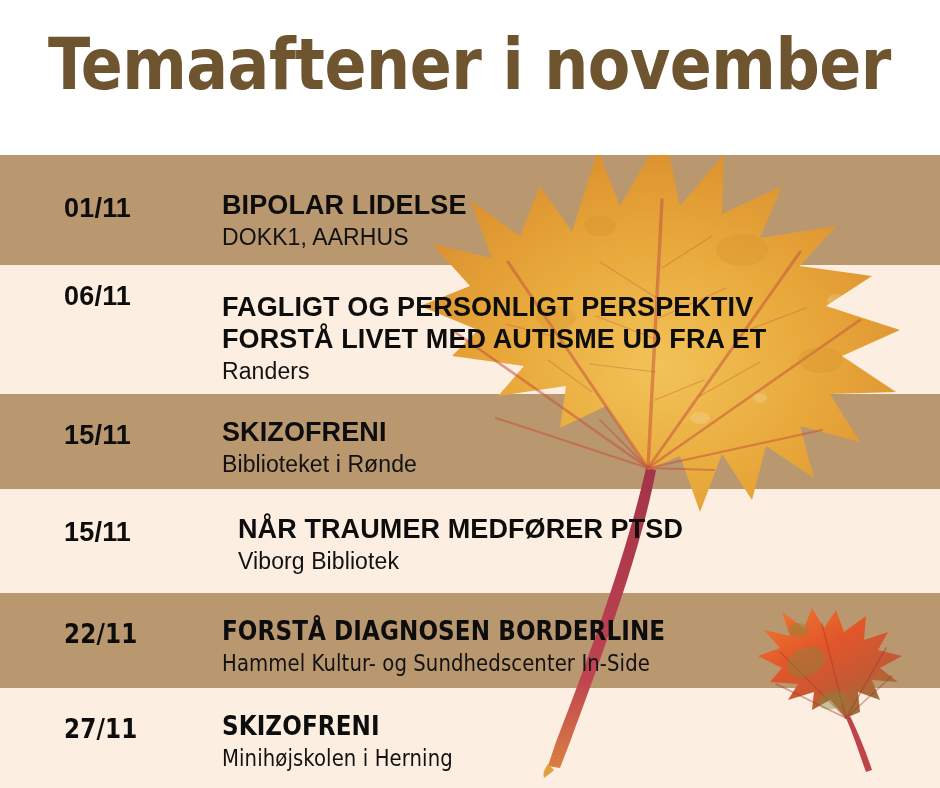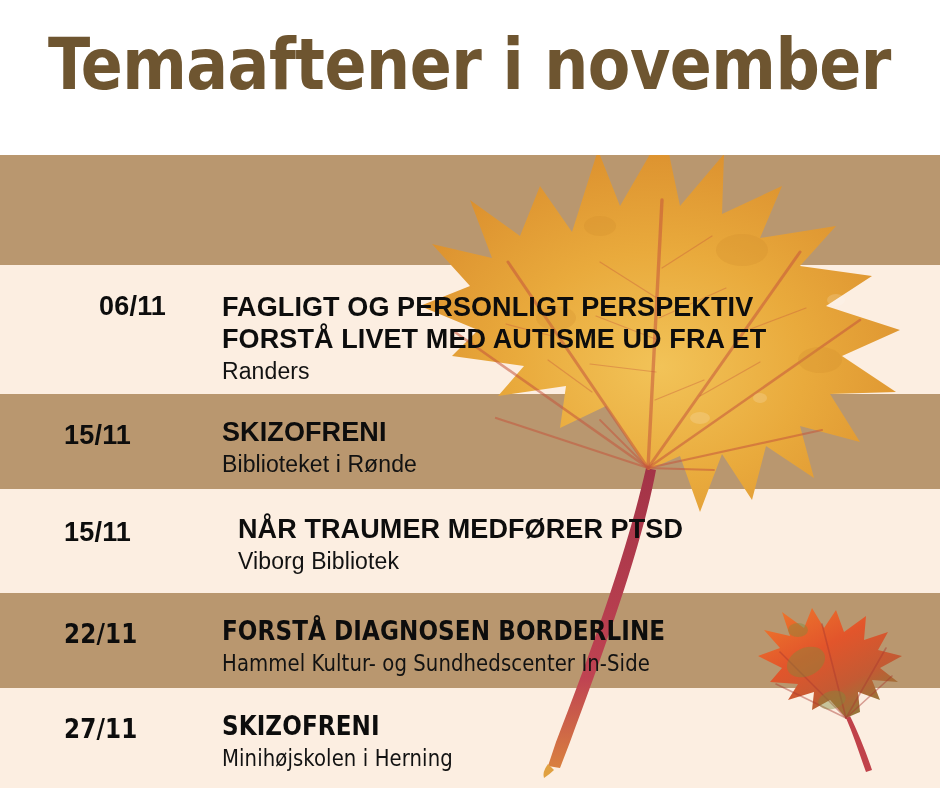--- a/index.html
+++ b/index.html
@@ -216,23 +216,30 @@
       </g>
     </svg>
   </div>
 
   <div class="title-area">
     <div class="poster-title">Temaaftener i november</div>
   </div>
 
   <div class="rows">
 
+    <div class="row" style="top:155px;height:110px;">
+      <div class="row-date" style="top:38px;">01/11</div>
+      <div class="row-texts" style="top:34px;">
+        <div class="row-title">BIPOLAR LIDELSE</div>
+        <div class="row-venue">DOKK1, AARHUS</div>
+      </div>
+    </div>
 
     <div class="row" style="top:265px;height:129px;">
-      <div class="row-date" style="top:26px;margin-left:35px;">06/11</div>
+      <div class="row-date" style="top:16px;">06/11</div>
       <div class="row-texts" style="top:22px;">
         <div class="row-title" style="margin-top:4px;">FAGLIGT OG PERSONLIGT PERSPEKTIV</div>
         <div class="row-title">FORSTÅ LIVET MED AUTISME UD FRA ET</div>
         <div class="row-venue" style="">Randers</div>
       </div>
     </div>
 
     <div class="row" style="top:394px;height:95px;">
       <div class="row-date" style="top:26px;">15/11</div>
       <div class="row-texts" style="top:22px;">

